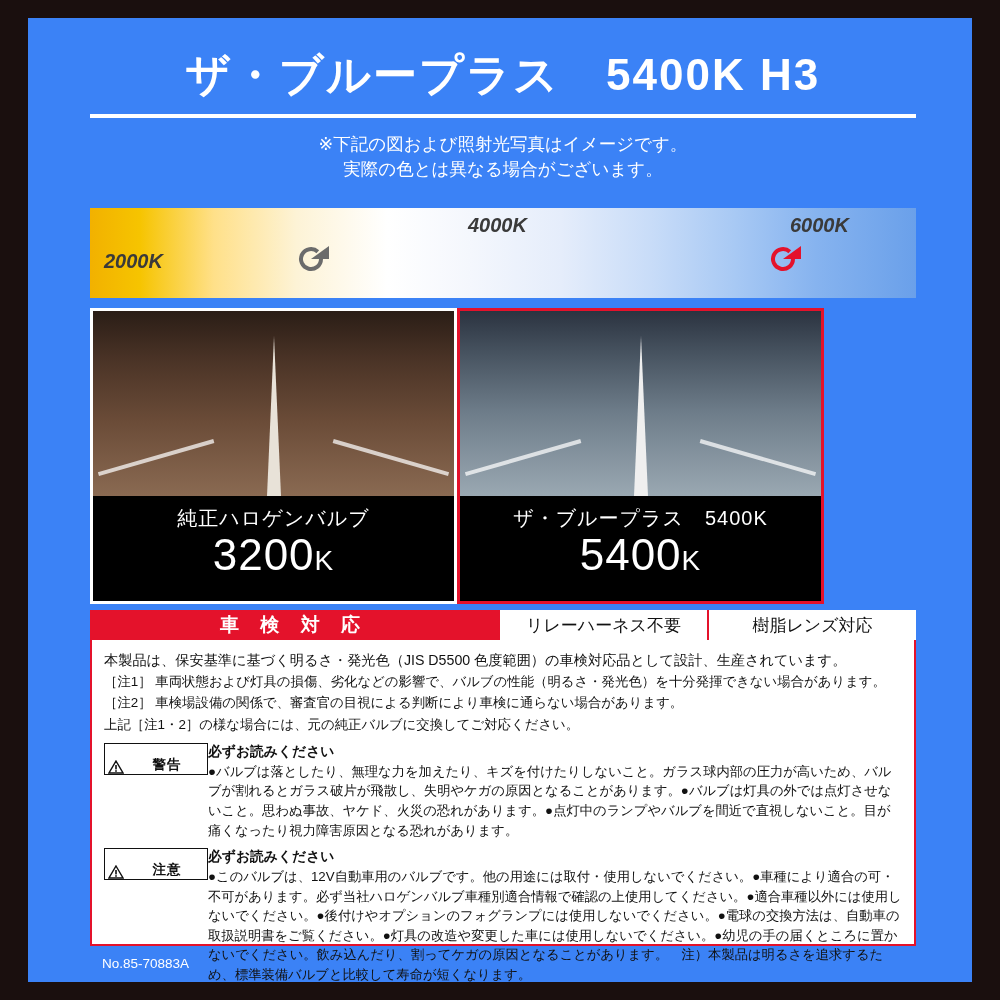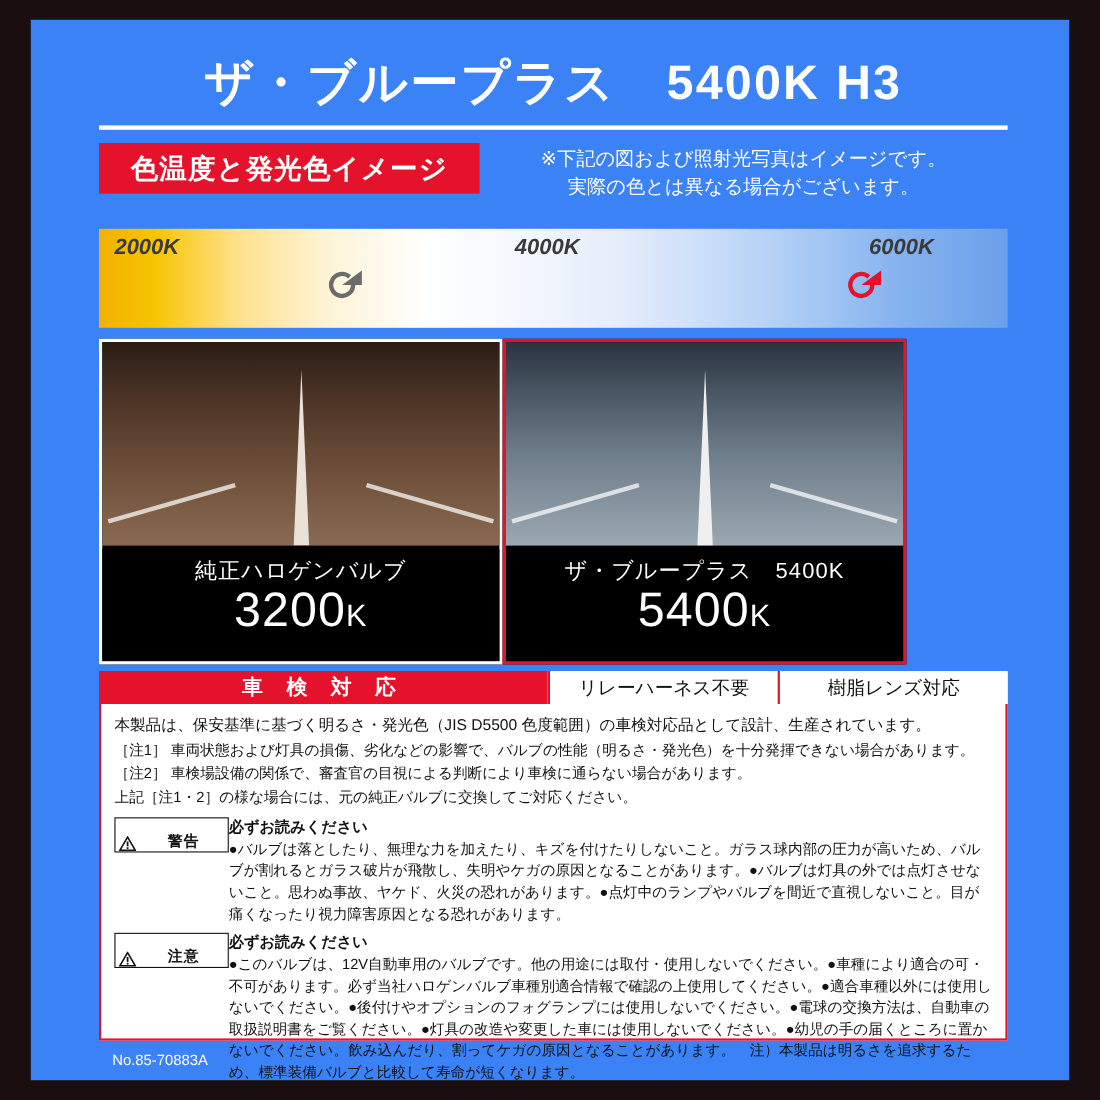--- a/index.html
+++ b/index.html
@@ -25,21 +25,21 @@
   }
   .ct-note{
     flex:1;color:#ffffff;font-size:17.5px;line-height:1.45;text-align:center;padding-top:2px;
   }
 
   
   .grad-wrap{position:absolute;left:62px;top:190px;width:826px;height:90px;}
   .grad-bar{position:absolute;left:0;top:0;width:826px;height:90px;
     background:linear-gradient(to right,#f2b100 0%,#f6c400 6%,#ffe089 15%,#fdf3d6 25%,#ffffff 36%,#f4f7fd 46%,#e5edfb 57%,#c8dcf8 68%,#a8c9f4 78%,#86b3ef 88%,#6aa0ea 100%);}
   .grad-label{position:absolute;top:6px;font-size:20px;font-weight:bold;color:#3a3a3a;font-style:italic;}
-  .gl-1{left:14px;}
+  .gl-1{left:14px;margin-top:36px;}
   .gl-2{left:378px;}
   .gl-3{left:700px;}
   .marker{position:absolute;top:28px;width:46px;height:46px;}
 
   
   .photos{position:absolute;left:62px;top:290px;width:734px;height:290px;display:flex;justify-content:space-between;}
   .photo-box{width:402px;height:290px;position:relative;background:#000;}
   .photo-box.left{border:3px solid #ffffff;}
   .photo-box.right{border:3px solid #e4122b;}
   .road{position:absolute;left:0;top:0;right:0;height:185px;overflow:hidden;}
@@ -82,21 +82,20 @@
 </head>
 <body>
 
 <div class="page">
   <div class="inner">
 
     <div class="title">ザ・ブループラス　5400K H3</div>
     <div class="title-rule"></div>
 
     <div class="ct-row">
-      <div class="ct-badge">色温度と発光色イメージ</div>
       <div class="ct-note">
         <div>※下記の図および照射光写真はイメージです。</div>
         <div>実際の色とは異なる場合がございます。</div>
       </div>
     </div>
 
     <div class="grad-wrap">
       <div class="grad-bar"></div>
       <div class="grad-label gl-1">2000K</div>
       <div class="grad-label gl-2">4000K</div>

